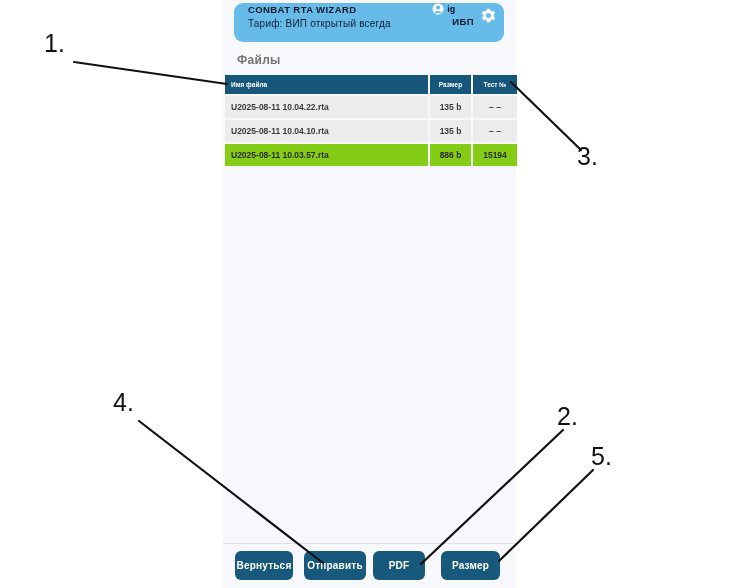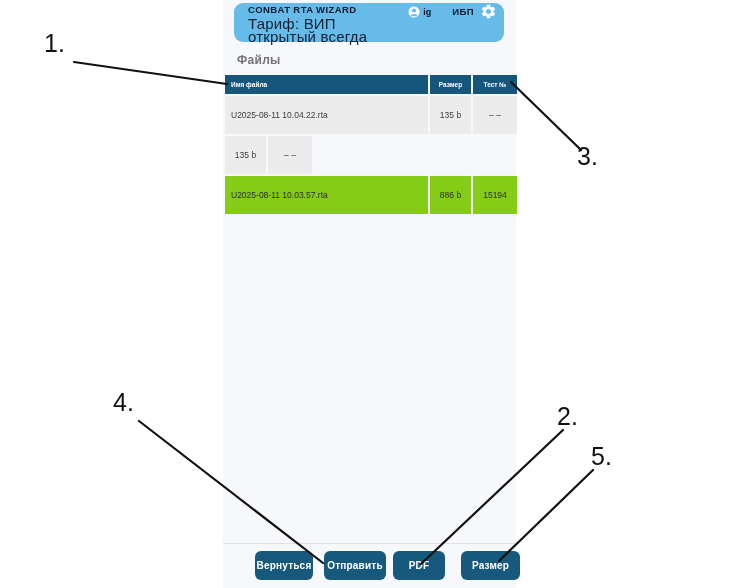--- a/index.html
+++ b/index.html
@@ -10,52 +10,52 @@
   
   .phone { position:absolute; left:223px; top:0; width:293px; height:588px;
     background:#f7f8fc; }
 
   
   .header-card { position:absolute; left:11px; top:3px; width:270px; height:39px;
     background:#66bbe8; border-radius:9px; display:flex; align-items:flex-start;
     color:#0f172a; }
   .header-left { padding-left:14px; flex:1; }
   .app-title { font-size:9.5px; font-weight:bold; letter-spacing:.4px; line-height:14px; }
-  .app-subtitle { font-size:15px; letter-spacing:.2px; line-height:13px; opacity:.95; }
+  .app-subtitle { font-size:10px; letter-spacing:.2px; line-height:13px; opacity:.95; }
   .header-right { display:flex; align-items:center; padding-right:7px; gap:6px; }
-  .user-block { display:flex; flex-direction:row; align-items:flex-start; gap:1px; }
+  .user-block { display:flex; flex-direction:column; align-items:flex-start; gap:1px; }
   .user-row { display:flex; align-items:center; gap:3px; }
   .user-initials { font-size:9px; font-weight:bold; }
   .user-org { font-size:9.5px; font-weight:bold; letter-spacing:.4px;margin-left:20px; }
   .gear { width:17px; height:17px; display:block; }
 
   
   .files-title { position:absolute; left:14px; top:53px; font-size:12px;
     font-weight:bold; color:#737373; letter-spacing:.3px; }
 
   .table { position:absolute; left:2px; top:75px; width:292px; }
   .trow { display:flex; gap:2px; margin-bottom:2px; }
   .thead .cell { background:#15567a; color:#fff; font-size:6.5px; font-weight:bold; }
   .thead { margin-bottom:2px; }
   .cell { display:flex; align-items:center; }
   .c-name { flex:1; padding-left:6px; justify-content:flex-start; }
   .c-size { width:41px; justify-content:center; }
   .c-test { width:44px; justify-content:center; }
   .thead .cell { height:19px; }
-  .tbody .cell { height:38px; background:#ececec; color:#3b3b3b;
-    font-size:8.5px; font-weight:normal; }
+  .tbody .cell { height:22px; background:#ececec; color:#3b3b3b;
+    font-size:8.5px; font-weight:bold; }
   .tbody .trow.selected .cell { background:#84cc16; color:#2c2c2c; }
 
   
   .footer-divider { position:absolute; left:0; top:543px; width:293px; height:1px;
     background:#e1e1e1; }
   .btn { position:absolute; top:551px; height:29px; background:#17597c; color:#fff;
     border:none; border-radius:6px; font-family:"Liberation Sans",sans-serif;
     font-size:10px; font-weight:bold; display:flex; align-items:center;
-    justify-content:center; cursor:pointer; letter-spacing:.2px;margin-left:20px; }
+    justify-content:center; cursor:pointer; letter-spacing:.2px; }
   .btn-back   { left:12px;  width:58px; }
   .btn-send   { left:81px;  width:62px; }
   .btn-pdf    { left:150px; width:52px; }
   .btn-create { left:218px; width:59px; }
 
   
   .ann-overlay { position:absolute; left:0; top:0; width:737px; height:588px;
     pointer-events:none; }
   .ann-label { position:absolute; font-size:25px; color:#111; pointer-events:none;
     font-family:"Liberation Sans", sans-serif; }
@@ -103,20 +103,21 @@
         <div class="cell c-size">Размер</div>
         <div class="cell c-test">Тест №</div>
       </div>
       <div class="tbody">
         <div class="trow">
           <div class="cell c-name">U2025-08-11 10.04.22.rta</div>
           <div class="cell c-size">135 b</div>
           <div class="cell c-test">– –</div>
         </div>
         <div class="trow">
+          <div class="cell c-name">U2025-08-11 10.04.10.rta</div>
           <div class="cell c-size">135 b</div>
           <div class="cell c-test">– –</div>
         </div>
         <div class="trow selected">
           <div class="cell c-name">U2025-08-11 10.03.57.rta</div>
           <div class="cell c-size">886 b</div>
           <div class="cell c-test">15194</div>
         </div>
       </div>
     </div>

